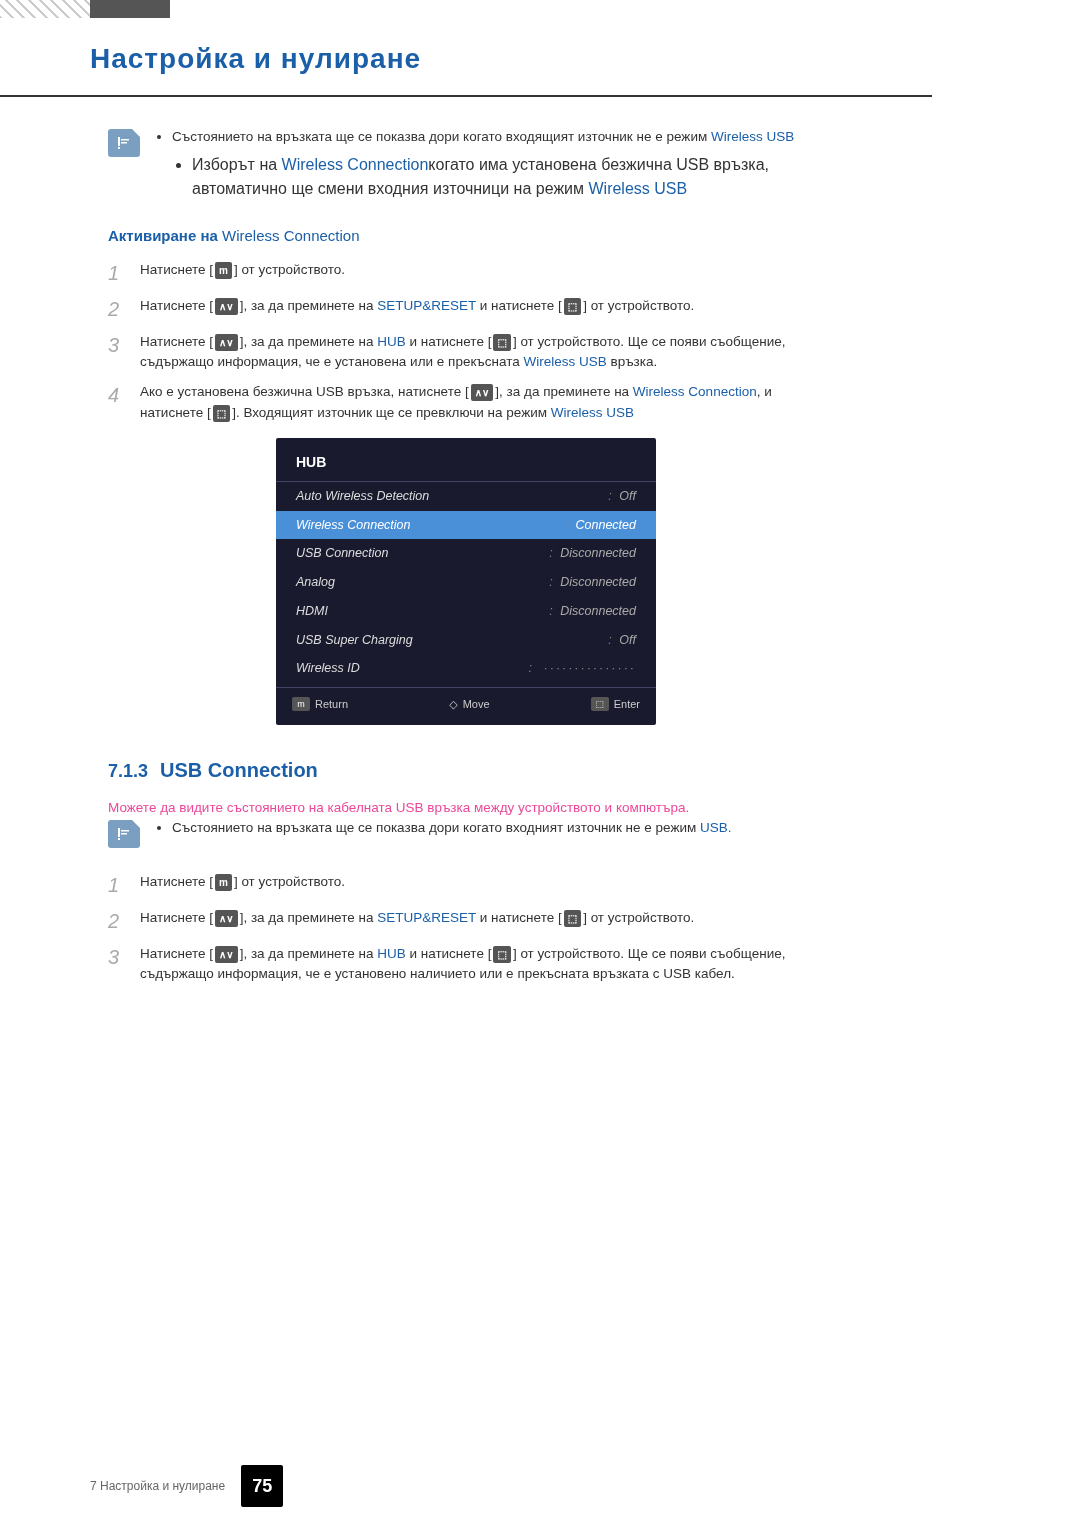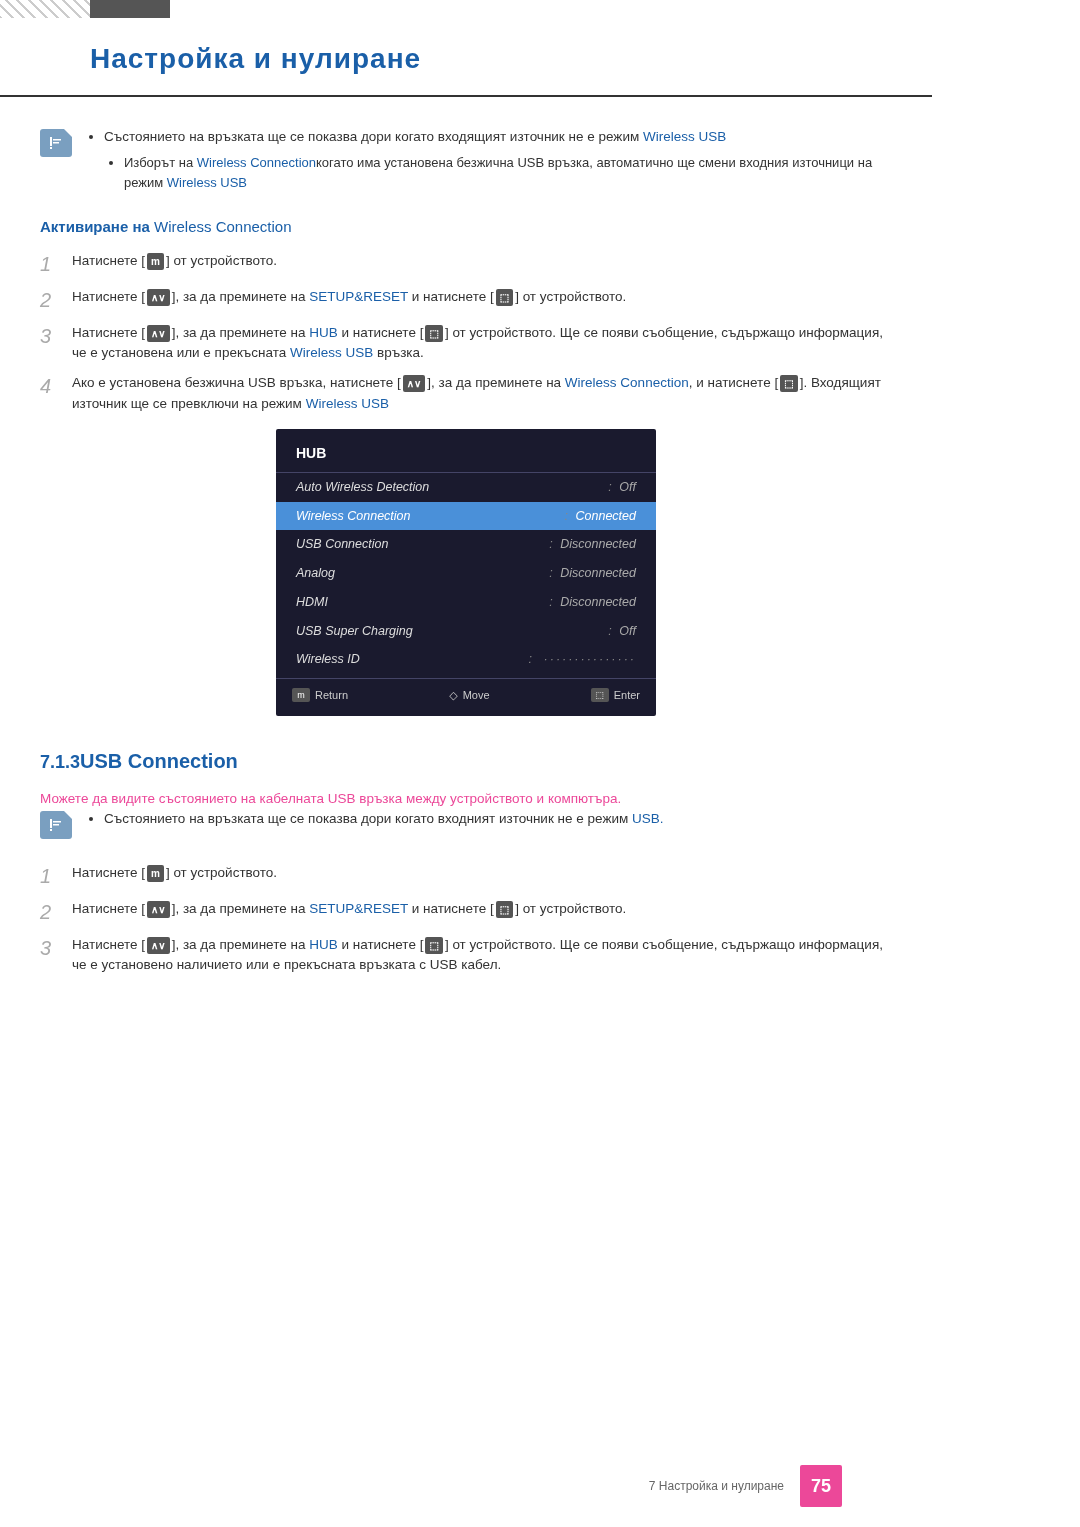--- a/index.html
+++ b/index.html
@@ -64,21 +64,21 @@
 
     .page-title {
       font-size: 28px;
       font-weight: bold;
       color: #1a5fa8;
       letter-spacing: 1px;
     }
 
     
     .content {
-      padding: 0 40px;
+      padding: 0 108px;
     }
 
     
     .note-block {
       display: flex;
       align-items: flex-start;
       margin-bottom: 20px;
       gap: 12px;
     }
 
@@ -128,21 +128,21 @@
     }
 
     .sub-bullet-list {
       list-style: disc;
       padding-left: 20px;
       margin-top: 4px;
     }
 
     .sub-bullet-list li {
       margin-bottom: 4px;
-      font-size: 13px;
+      font-size: 16px;
     }
 
     .highlight-blue {
       color: #1a5fa8;
       font-weight: normal;
     }
 
     
     .section-heading {
       font-size: 15px;
@@ -273,20 +273,21 @@
     }
 
     
     .section-divider {
       margin: 30px 0 15px 0;
     }
 
     .section-title-numbered {
       display: flex;
       align-items: baseline;
+      gap: 12px;
       margin-bottom: 12px;
     }
 
     .section-number {
       font-size: 18px;
       font-weight: bold;
       color: #1a5fa8;
     }
 
     .section-title-text {
@@ -308,38 +309,38 @@
       margin: 18px 0 10px 0;
     }
 
     
     .page-footer {
       position: absolute;
       bottom: 20px;
       left: 0;
       right: 0;
       display: flex;
-      justify-content: flex-end;
+      justify-content: flex-start;
       align-items: center;
       padding: 0 90px;
     }
 
     .footer-content {
       display: flex;
       align-items: center;
       gap: 16px;
     }
 
     .footer-text {
       font-size: 12px;
       color: #666666;
     }
 
     .footer-page-badge {
-      background: #ec4899;
+      background: #000000;
       color: #ffffff;
       font-size: 18px;
       font-weight: bold;
       width: 42px;
       height: 42px;
       display: flex;
       align-items: center;
       justify-content: center;
       border-radius: 2px;
     }

